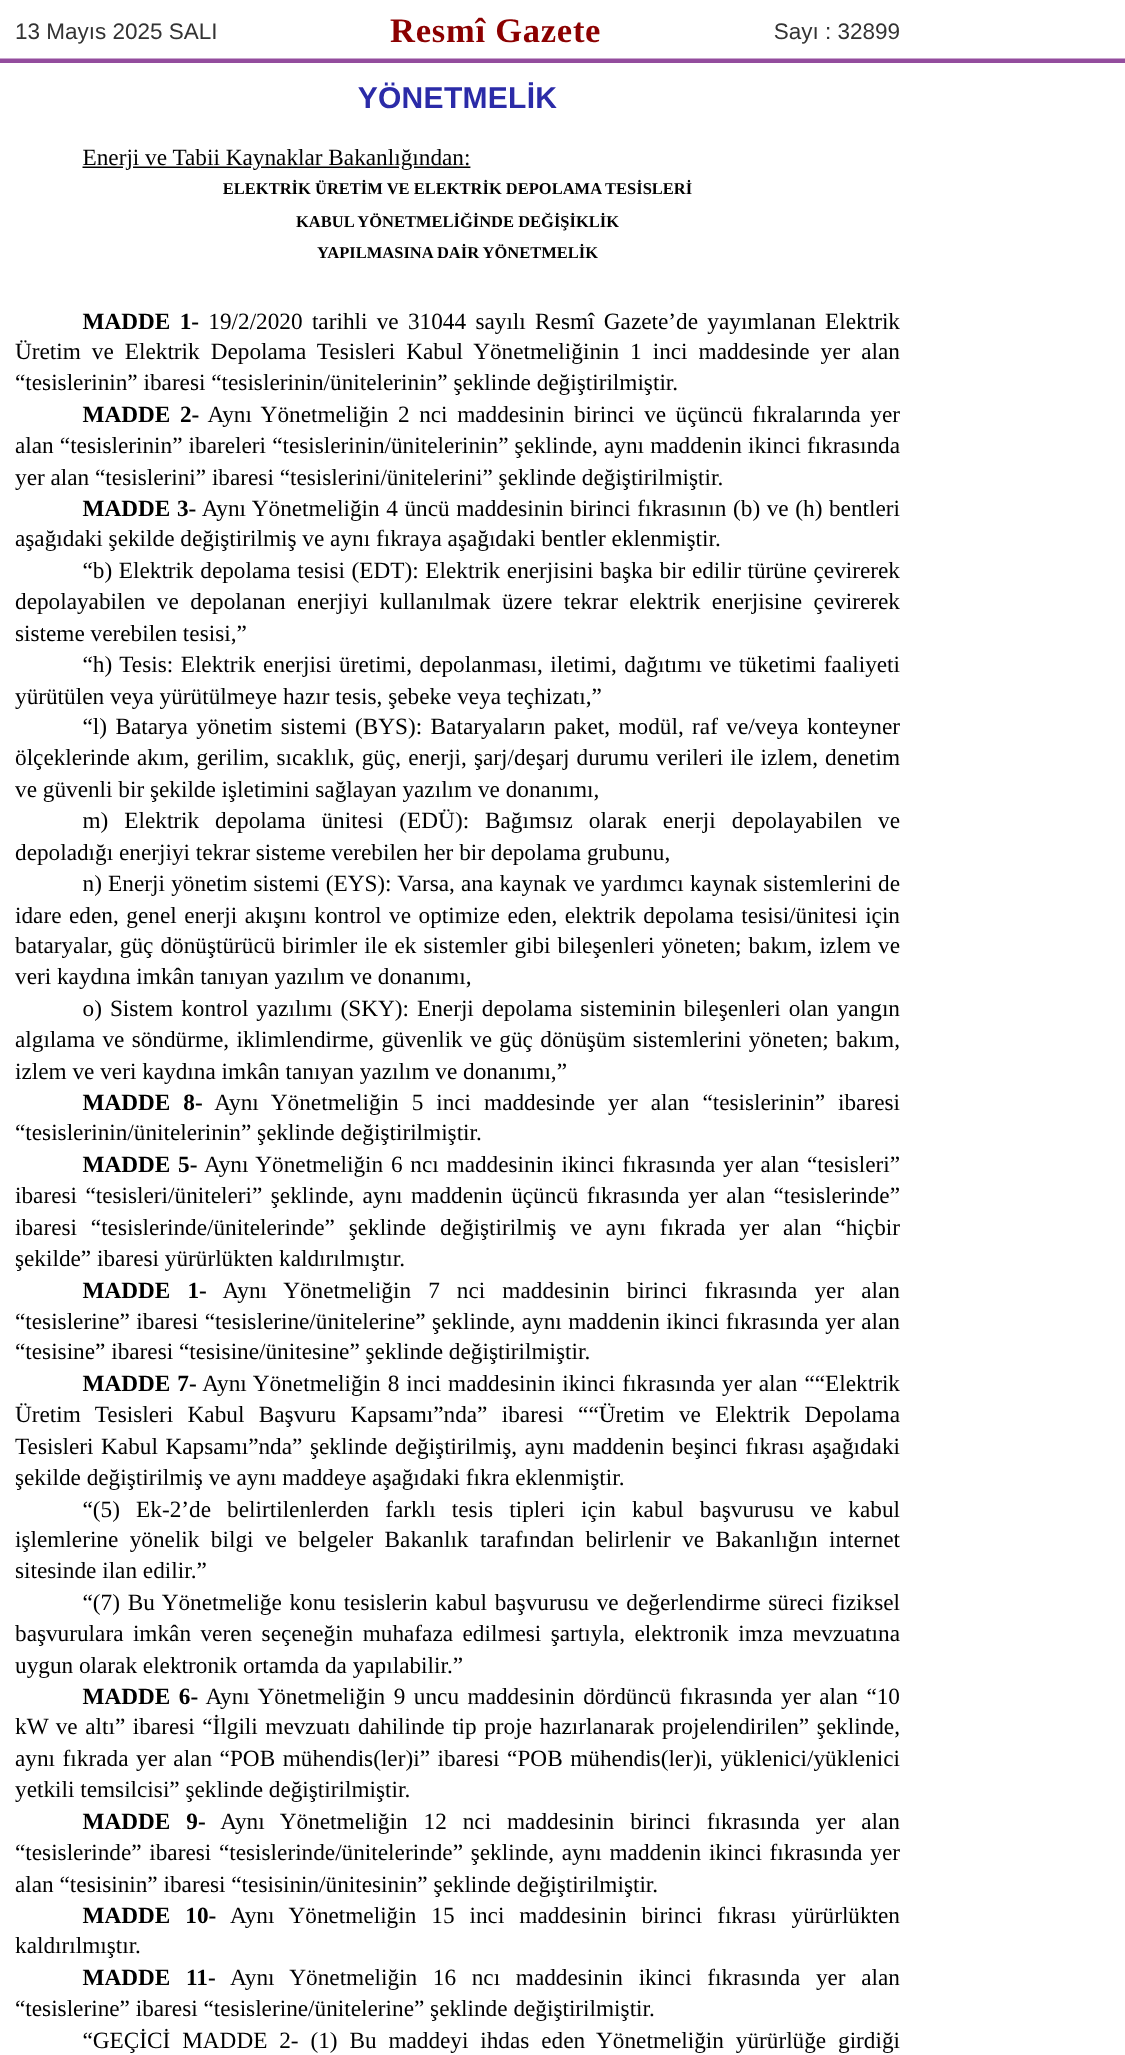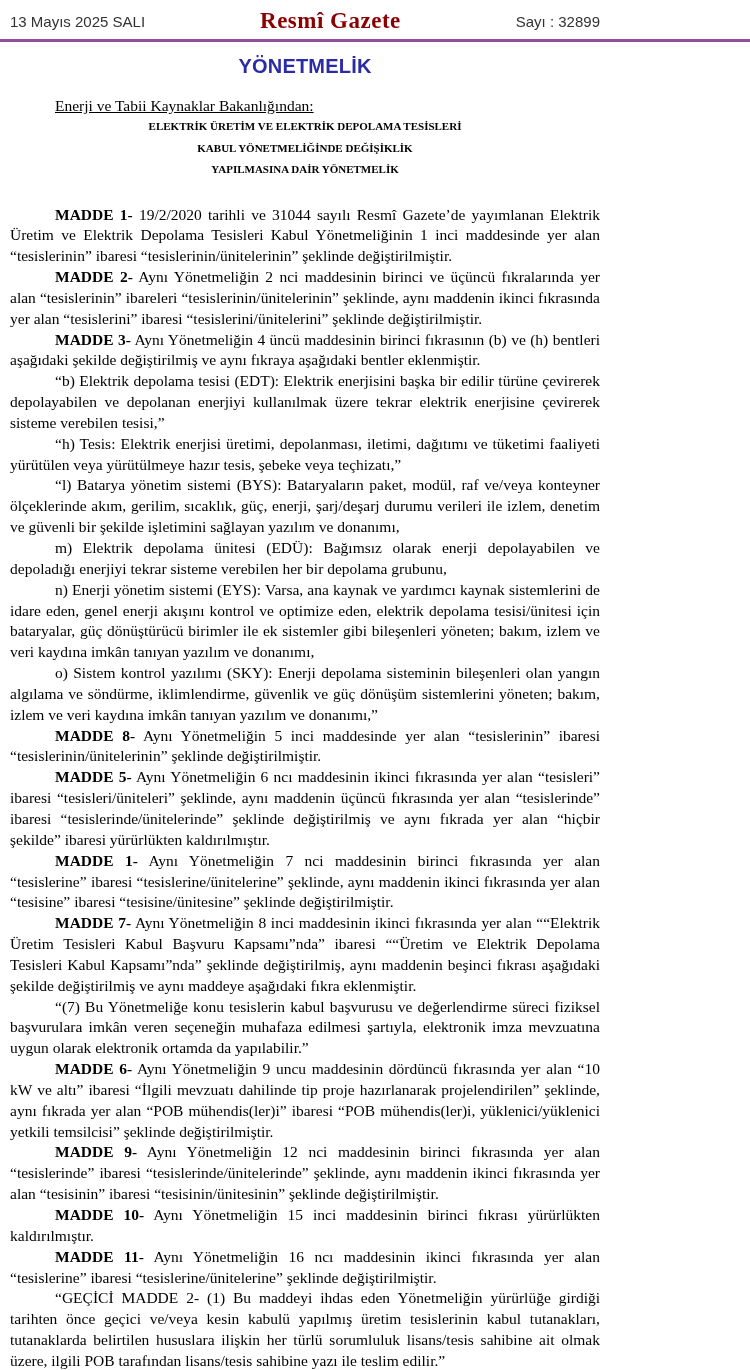--- a/index.html
+++ b/index.html
@@ -102,20 +102,21 @@
         <p class="para"><b></b><span>“b) Elektrik depolama tesisi (EDT): Elektrik enerjisini başka bir edilir türüne çevirerek depolayabilen ve depolanan enerjiyi kullanılmak üzere tekrar elektrik enerjisine çevirerek sisteme verebilen tesisi,”</span></p>
         <p class="para"><b></b><span>“h) Tesis: Elektrik enerjisi üretimi, depolanması, iletimi, dağıtımı ve tüketimi faaliyeti yürütülen veya yürütülmeye hazır tesis, şebeke veya teçhizatı,”</span></p>
         <p class="para"><b></b><span>“l) Batarya yönetim sistemi (BYS): Bataryaların paket, modül, raf ve/veya konteyner ölçeklerinde akım, gerilim, sıcaklık, güç, enerji, şarj/deşarj durumu verileri ile izlem, denetim ve güvenli bir şekilde işletimini sağlayan yazılım ve donanımı,</span></p>
         <p class="para"><b></b><span>m) Elektrik depolama ünitesi (EDÜ): Bağımsız olarak enerji depolayabilen ve depoladığı enerjiyi tekrar sisteme verebilen her bir depolama grubunu,</span></p>
         <p class="para"><b></b><span>n) Enerji yönetim sistemi (EYS): Varsa, ana kaynak ve yardımcı kaynak sistemlerini de idare eden, genel enerji akışını kontrol ve optimize eden, elektrik depolama tesisi/ünitesi için bataryalar, güç dönüştürücü birimler ile ek sistemler gibi bileşenleri yöneten; bakım, izlem ve veri kaydına imkân tanıyan yazılım ve donanımı,</span></p>
         <p class="para"><b></b><span>o) Sistem kontrol yazılımı (SKY): Enerji depolama sisteminin bileşenleri olan yangın algılama ve söndürme, iklimlendirme, güvenlik ve güç dönüşüm sistemlerini yöneten; bakım, izlem ve veri kaydına imkân tanıyan yazılım ve donanımı,”</span></p>
         <p class="para"><b>MADDE 8-</b><span> Aynı Yönetmeliğin 5 inci maddesinde yer alan “tesislerinin” ibaresi “tesislerinin/ünitelerinin” şeklinde değiştirilmiştir.</span></p>
         <p class="para"><b>MADDE 5-</b><span> Aynı Yönetmeliğin 6 ncı maddesinin ikinci fıkrasında yer alan “tesisleri” ibaresi “tesisleri/üniteleri” şeklinde, aynı maddenin üçüncü fıkrasında yer alan “tesislerinde” ibaresi “tesislerinde/ünitelerinde” şeklinde değiştirilmiş ve aynı fıkrada yer alan “hiçbir şekilde” ibaresi yürürlükten kaldırılmıştır.</span></p>
         <p class="para"><b>MADDE 1-</b><span> Aynı Yönetmeliğin 7 nci maddesinin birinci fıkrasında yer alan “tesislerine” ibaresi “tesislerine/ünitelerine” şeklinde, aynı maddenin ikinci fıkrasında yer alan “tesisine” ibaresi “tesisine/ünitesine” şeklinde değiştirilmiştir.</span></p>
         <p class="para"><b>MADDE 7-</b><span> Aynı Yönetmeliğin 8 inci maddesinin ikinci fıkrasında yer alan ““Elektrik Üretim Tesisleri Kabul Başvuru Kapsamı”nda” ibaresi ““Üretim ve Elektrik Depolama Tesisleri Kabul Kapsamı”nda” şeklinde değiştirilmiş, aynı maddenin beşinci fıkrası aşağıdaki şekilde değiştirilmiş ve aynı maddeye aşağıdaki fıkra eklenmiştir.</span></p>
+        <p class="para"><b></b><span>“(5) Ek-2’de belirtilenlerden farklı tesis tipleri için kabul başvurusu ve kabul işlemlerine yönelik bilgi ve belgeler Bakanlık tarafından belirlenir ve Bakanlığın internet sitesinde ilan edilir.”</span></p>
         <p class="para"><b></b><span>“(7) Bu Yönetmeliğe konu tesislerin kabul başvurusu ve değerlendirme süreci fiziksel başvurulara imkân veren seçeneğin muhafaza edilmesi şartıyla, elektronik imza mevzuatına uygun olarak elektronik ortamda da yapılabilir.”</span></p>
         <p class="para"><b>MADDE 6-</b><span> Aynı Yönetmeliğin 9 uncu maddesinin dördüncü fıkrasında yer alan “10 kW ve altı” ibaresi “İlgili mevzuatı dahilinde tip proje hazırlanarak projelendirilen” şeklinde, aynı fıkrada yer alan “POB mühendis(ler)i” ibaresi “POB mühendis(ler)i, yüklenici/yüklenici yetkili temsilcisi” şeklinde değiştirilmiştir.</span></p>
         <p class="para"><b>MADDE 9-</b><span> Aynı Yönetmeliğin 12 nci maddesinin birinci fıkrasında yer alan “tesislerinde” ibaresi “tesislerinde/ünitelerinde” şeklinde, aynı maddenin ikinci fıkrasında yer alan “tesisinin” ibaresi “tesisinin/ünitesinin” şeklinde değiştirilmiştir.</span></p>
         <p class="para"><b>MADDE 10-</b><span> Aynı Yönetmeliğin 15 inci maddesinin birinci fıkrası yürürlükten kaldırılmıştır.</span></p>
         <p class="para"><b>MADDE 11-</b><span> Aynı Yönetmeliğin 16 ncı maddesinin ikinci fıkrasında yer alan “tesislerine” ibaresi “tesislerine/ünitelerine” şeklinde değiştirilmiştir.</span></p>
         <p class="para"><b></b><span>“GEÇİCİ MADDE 2- (1) Bu maddeyi ihdas eden Yönetmeliğin yürürlüğe girdiği tarihten önce geçici ve/veya kesin kabulü yapılmış üretim tesislerinin kabul tutanakları, tutanaklarda belirtilen hususlara ilişkin her türlü sorumluluk lisans/tesis sahibine ait olmak üzere, ilgili POB tarafından lisans/tesis sahibine yazı ile teslim edilir.”</span></p>
         <p class="para"><b>MADDE 13-</b><span> Aynı Yönetmeliğin EK-1, EK-2, EK-3, EK-4, EK-5 ve EK-6’sı ekteki şekilde değiştirilmiştir.</span></p>
         <p class="para"><b>MADDE 15-</b><span> Bu Yönetmelik hükümlerini Enerji ve Tabii Kaynaklar Bakanı yürütür.</span></p>
       </div>
 

